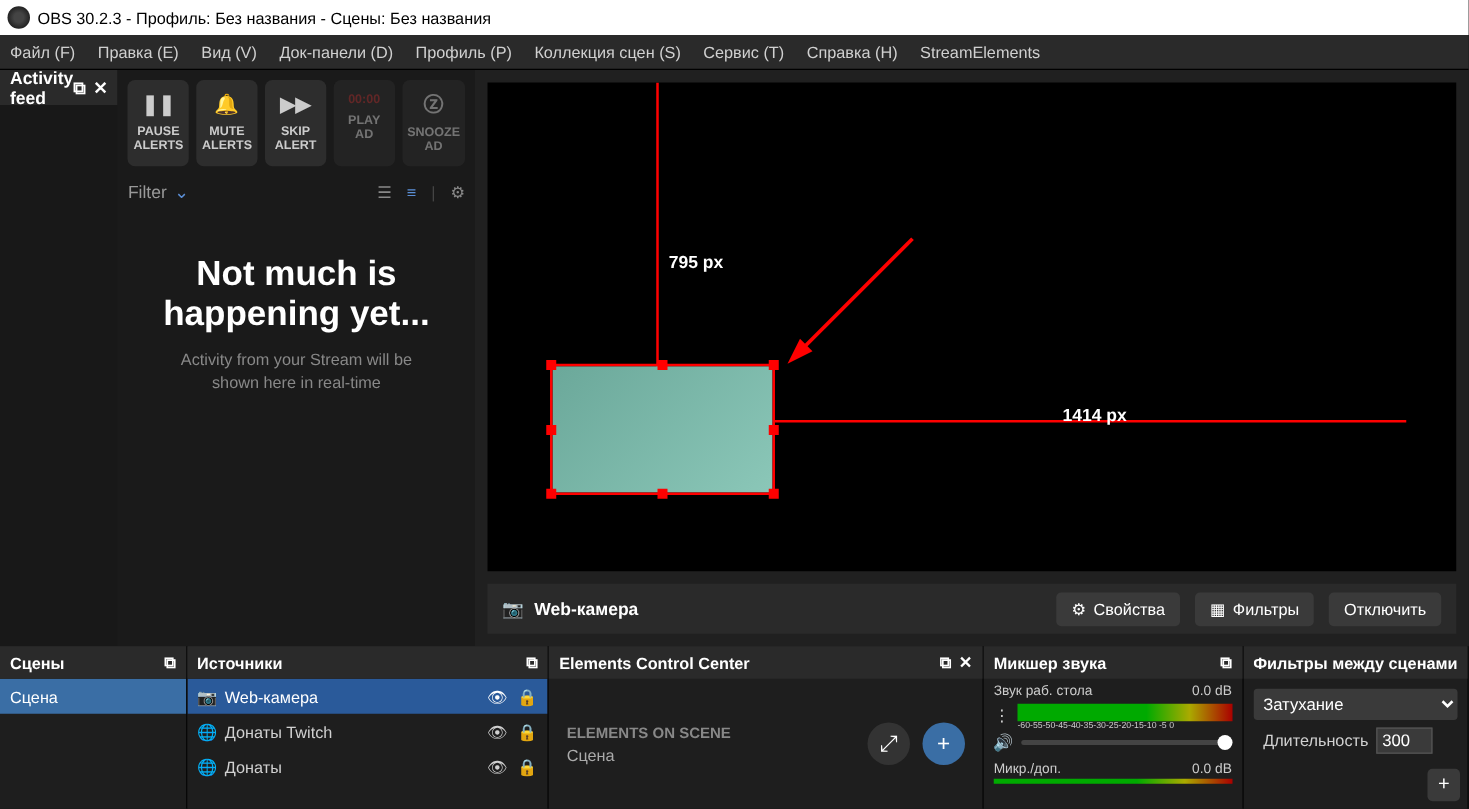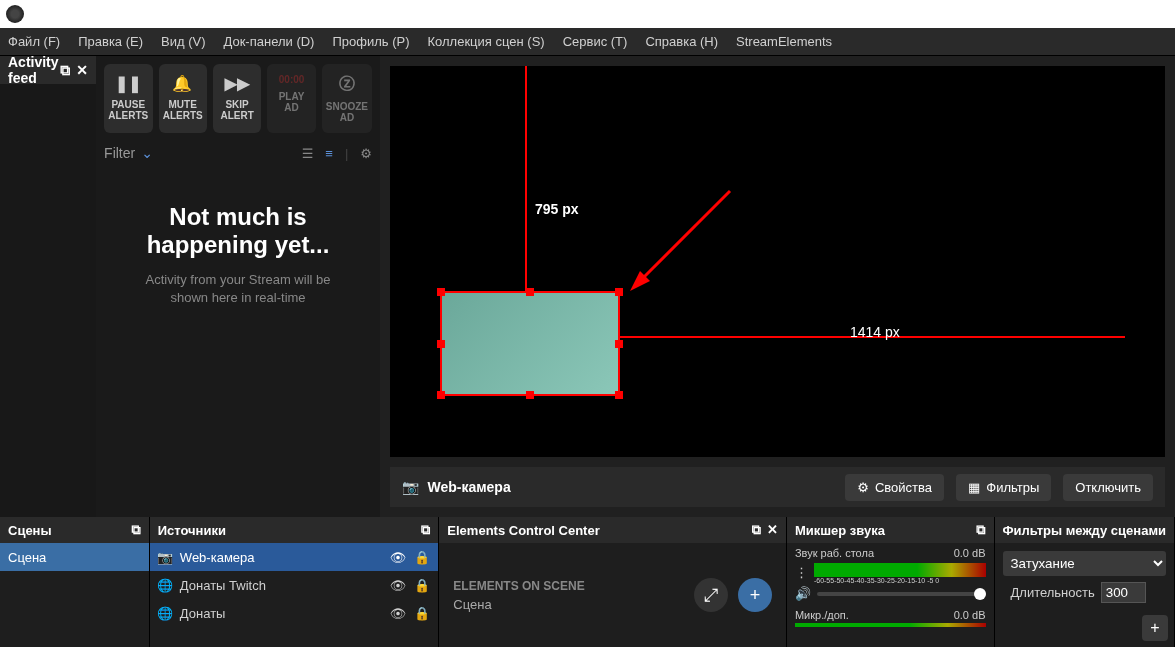--- a/index.html
+++ b/index.html
@@ -18,29 +18,29 @@
 .hamburger span{height:2px;background:#999;border-radius:1px}
 .snooze-pill{background:#2d2d2d;color:#ccc;padding:6px 10px;border-radius:4px;font-size:14px;font-weight:bold}
 .alert-buttons{display:flex;gap:6px}
 .alert-btn{flex:1;background:#2d2d2d;border-radius:6px;padding:10px 4px;text-align:center;font-size:10px;font-weight:bold;color:#ccc;cursor:pointer;display:flex;flex-direction:column;align-items:center;gap:6px}
 .alert-btn.disabled{opacity:0.5}
 .alert-icon{font-size:16px}
 .filter-row{display:flex;justify-content:space-between;align-items:center;padding:4px 0}
 .filter-label{color:#999;display:flex;align-items:flex-start;gap:6px;font-size:14px;cursor:pointer}
 .filter-icons{display:flex;gap:12px;align-items:center}
 .empty-state{text-align:center;padding:30px 10px}
-.empty-title{font-size:24px;font-weight:bold;color:#fff;margin-bottom:12px}
+.empty-title{font-size:28px;font-weight:bold;color:#fff;margin-bottom:12px}
 .empty-sub{font-size:13px;color:#888;line-height:1.4;padding:0 12px}
 .preview-area{flex:1;background:#202020;display:flex;flex-direction:column}
 .canvas{flex:1;background:#000;margin:10px;position:relative;overflow:hidden}
 .red-vline{position:absolute;left:135px;top:0;width:2px;height:270px;background:red}
 .red-hline{position:absolute;left:230px;top:270px;width:505px;height:2px;background:red}
 .red-arrow{position:absolute;left:230px;top:115px;width:120px;height:120px}
 .label795{position:absolute;left:145px;top:135px;color:#fff;font-weight:bold;font-size:14px}
-.label1414{position:absolute;left:460px;top:258px;color:#fff;font-weight:normal;font-size:14px}
+.label1414{position:absolute;left:460px;top:258px;color:#fff;font-weight:bold;font-size:14px}
 .webcam-box{position:absolute;left:50px;top:225px;width:180px;height:105px;background:linear-gradient(135deg,#6ba89a,#8bc7b8);border:2px solid red}
 .handle{position:absolute;width:8px;height:8px;background:red}
 .source-bar{height:40px;background:#2a2a2a;display:flex;align-items:center;padding:0 12px;gap:12px;margin:0 10px 10px 10px}
 .source-label{display:flex;align-items:center;gap:8px;color:#fff;font-size:14px;font-weight:bold}
 .src-btn{background:#3a3a3a;color:#fff;padding:6px 12px;border-radius:4px;display:flex;align-items:center;gap:6px;cursor:pointer;font-size:13px}
 .bottom{display:flex;height:130px}
 .dock{background:#1e1e1e;display:flex;flex-direction:column;border-right:1px solid #000}
 .dock-header{background:#2a2a2a;height:26px;display:flex;align-items:center;justify-content:space-between;padding:0 8px;font-weight:bold;font-size:13px;color:#fff}
 .dock-body{flex:1;overflow:hidden}
 .list-item{height:28px;display:flex;align-items:center;padding:0 8px;gap:6px;font-size:13px;cursor:pointer}
@@ -66,20 +66,21 @@
 .trans-row{display:flex;align-items:center;gap:6px;padding:0 8px}
 .trans-input{width:45px;background:#3a3a3a;color:#fff;border:1px solid #555;padding:2px 4px;}
 .add-btn{position:absolute;bottom:6px;right:6px;width:26px;height:26px;background:#3a3a3a;color:#fff;display:flex;align-items:center;justify-content:center;border-radius:4px;cursor:pointer;font-size:16px}
 svg{display:block}
 </style>
 </head>
 <body>
 
 <div class="titlebar">
   <div class="obs-logo"></div>
+  <span>OBS 30.2.3 - Профиль: Без названия - Сцены: Без названия</span>
 </div>
 
 <div class="menubar">
   <span class="menu-item">Файл (F)</span>
   <span class="menu-item">Правка (E)</span>
   <span class="menu-item">Вид (V)</span>
   <span class="menu-item">Док-панели (D)</span>
   <span class="menu-item">Профиль (P)</span>
   <span class="menu-item">Коллекция сцен (S)</span>
   <span class="menu-item">Сервис (T)</span>

